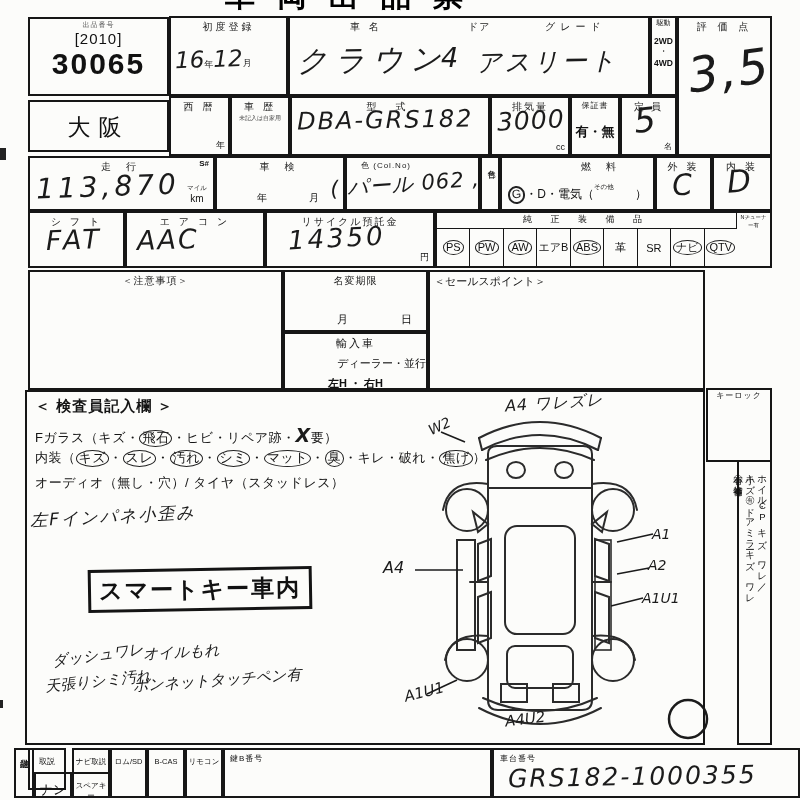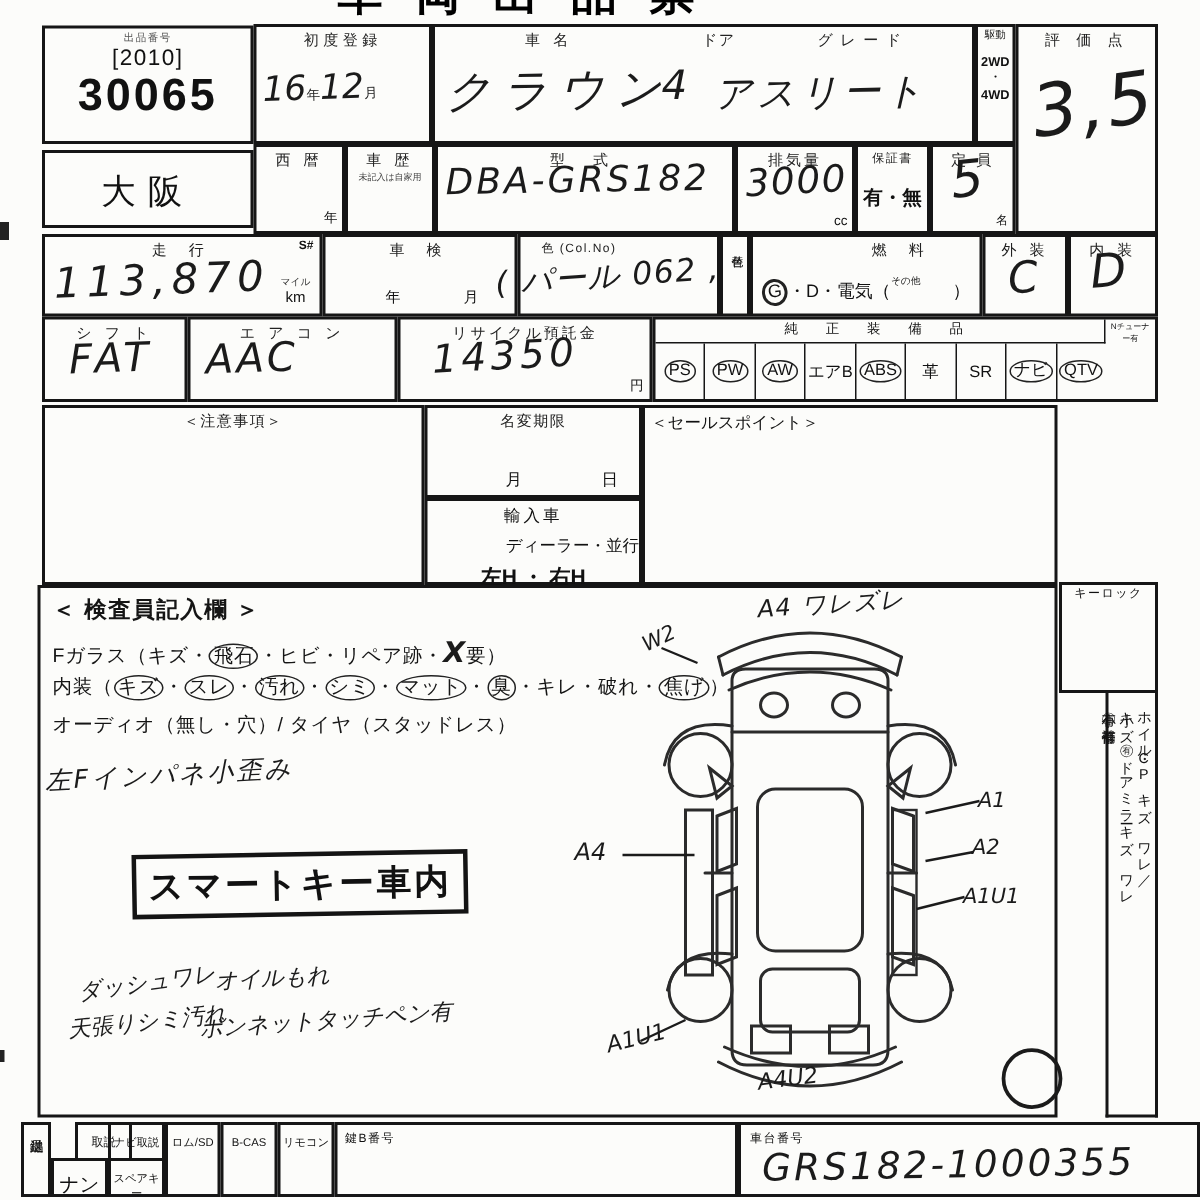--- a/index.html
+++ b/index.html
@@ -194,21 +194,21 @@
   </div>
 
   <div class="cell" style="left:283px;top:270px;width:145px;height:62px;">
     <div class="hdr hdr-sm" style="font-size:10px;">名変期限</div>
     <span class="abs" style="left:52px;bottom:3px;font-size:11px;">月</span>
     <span class="abs" style="right:14px;bottom:3px;font-size:11px;">日</span>
   </div>
   <div class="cell" style="left:283px;top:332px;width:145px;height:58px;">
     <div style="font-size:11px;text-align:center;margin-top:2px;letter-spacing:2px;">輸入車</div>
     <div style="font-size:11px;text-align:right;margin-top:5px;">ディーラー・並行</div>
-    <div style="font-size:14px;text-align:center;margin-top:5px;font-weight:bold;">左H ・ 右H</div>
+    <div style="font-size:11px;text-align:center;margin-top:5px;font-weight:bold;">左H ・ 右H</div>
   </div>
 
   <div class="cell" style="left:428px;top:270px;width:277px;height:120px;">
     <div style="font-size:11px;padding:2px 0 0 4px;">＜セールスポイント＞</div>
   </div>
 
   <div class="cell" style="left:25px;top:390px;width:680px;height:355px;border-width:2.5px;"></div>
 
   <div class="insp-line" style="left:35px;top:397px;font-size:15px;font-weight:bold;letter-spacing:1px;">＜ 検査員記入欄 ＞</div>
 
@@ -305,21 +305,21 @@
   </div>
   <div class="cell vtext" style="left:737px;top:462px;width:35px;height:283px;border-top:none;padding:6px 2px;">
     <div style="font-size:9.5px;line-height:12px;">ホイル・CPキズ ワレ／</div>
     <div style="font-size:9.5px;line-height:12px;">小キズ㊒ ドアミラーキズ ワレ</div>
     <div style="font-size:9.5px;line-height:12px;">小㊒有 補修有</div>
   </div>
 
   <div class="cell" style="left:14px;top:748px;width:20px;height:50px;">
     <div class="vtext" style="font-size:9px;margin:2px auto 0;">鍵送品</div>
   </div>
-  <div class="cell" style="left:50px;top:748px;width:38px;height:26px;">
+  <div class="cell" style="left:28px;top:748px;width:38px;height:42px;">
     <div style="font-size:8px;text-align:center;margin-top:6px;">取説</div>
   </div>
   <div class="cell" style="left:72px;top:748px;width:38px;height:26px;">
     <div style="font-size:7.5px;text-align:center;margin-top:7px;">ナビ取説</div>
   </div>
   <div class="cell" style="left:110px;top:748px;width:37px;height:50px;">
     <div style="font-size:7.5px;text-align:center;margin-top:7px;">ロム/SD</div>
   </div>
   <div class="cell" style="left:147px;top:748px;width:38px;height:50px;">
     <div style="font-size:7.5px;text-align:center;margin-top:7px;">B-CAS</div>

